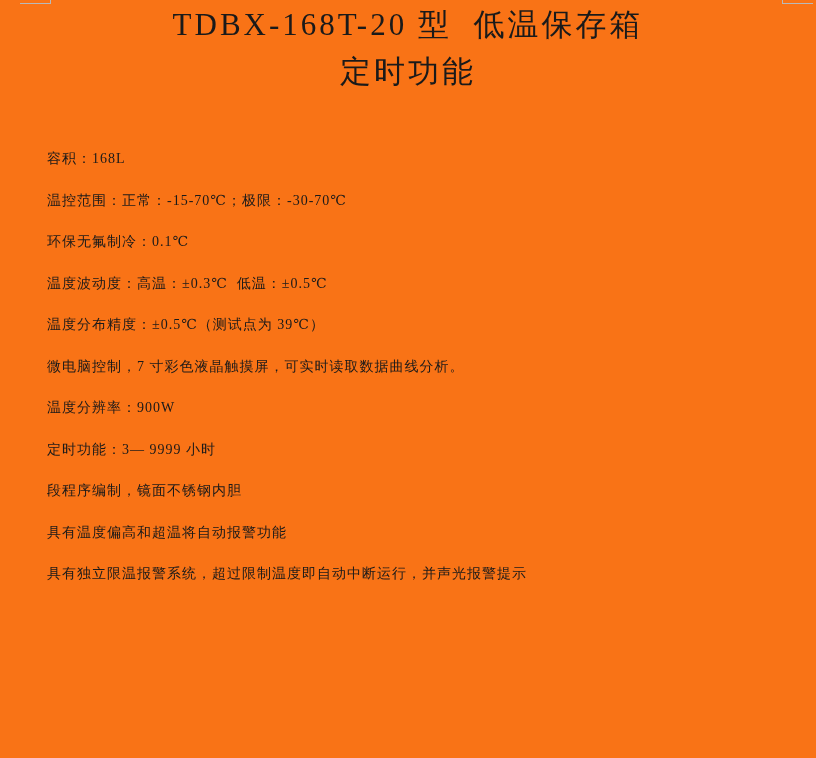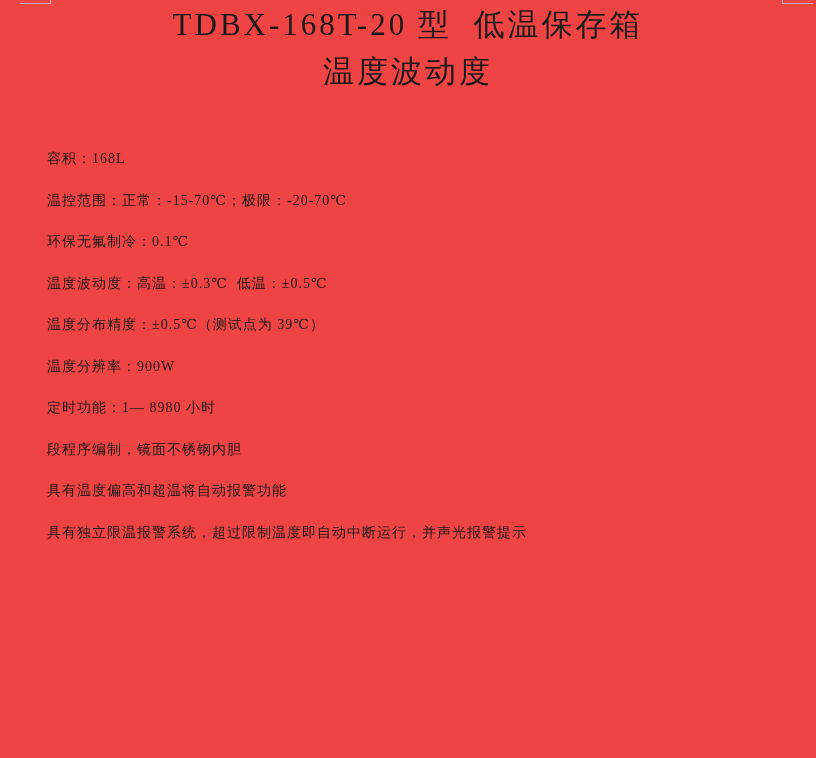--- a/index.html
+++ b/index.html
@@ -4,21 +4,21 @@
 <style>
   html, body {
     margin: 0;
     padding: 0;
     background: #ffffff;
   }
   .page {
     position: relative;
     width: 816px;
     height: 758px;
-    background: #ef4444;
+    background: #f97316;
     overflow: hidden;
     font-family: "Liberation Serif", "DejaVu Serif", serif;
     color: #1a1a1a;
   }
   
   .crop {
     position: absolute;
     background: #b9b9b9;
   }
   .crop-tl-h { left: 20px;  top: 3px; width: 31px; height: 1px; }
@@ -61,29 +61,30 @@
 
 <div class="page">
 
   <div class="crop crop-tl-h"></div>
   <div class="crop crop-tl-v"></div>
   <div class="crop crop-tr-h"></div>
   <div class="crop crop-tr-v"></div>
 
   <div class="title-block">
     <div class="title-line">TDBX-168T-20 型  低温保存箱</div>
-    <div class="title-line">温度波动度</div>
+    <div class="title-line">定时功能</div>
   </div>
 
   <div class="specs">
     <div class="spec-line">容积：168L</div>
-    <div class="spec-line">温控范围：正常：-15-70℃；极限：-20-70℃</div>
+    <div class="spec-line">温控范围：正常：-15-70℃；极限：-30-70℃</div>
     <div class="spec-line">环保无氟制冷：0.1℃</div>
     <div class="spec-line">温度波动度：高温：±0.3℃  低温：±0.5℃</div>
     <div class="spec-line">温度分布精度：±0.5℃（测试点为 39℃）</div>
+    <div class="spec-line">微电脑控制，7 寸彩色液晶触摸屏，可实时读取数据曲线分析。</div>
     <div class="spec-line">温度分辨率：900W</div>
-    <div class="spec-line">定时功能：1— 8980 小时</div>
+    <div class="spec-line">定时功能：3— 9999 小时</div>
     <div class="spec-line">段程序编制，镜面不锈钢内胆</div>
     <div class="spec-line">具有温度偏高和超温将自动报警功能</div>
     <div class="spec-line">具有独立限温报警系统，超过限制温度即自动中断运行，并声光报警提示</div>
   </div>
 
 </div>
 
 </body></html>

